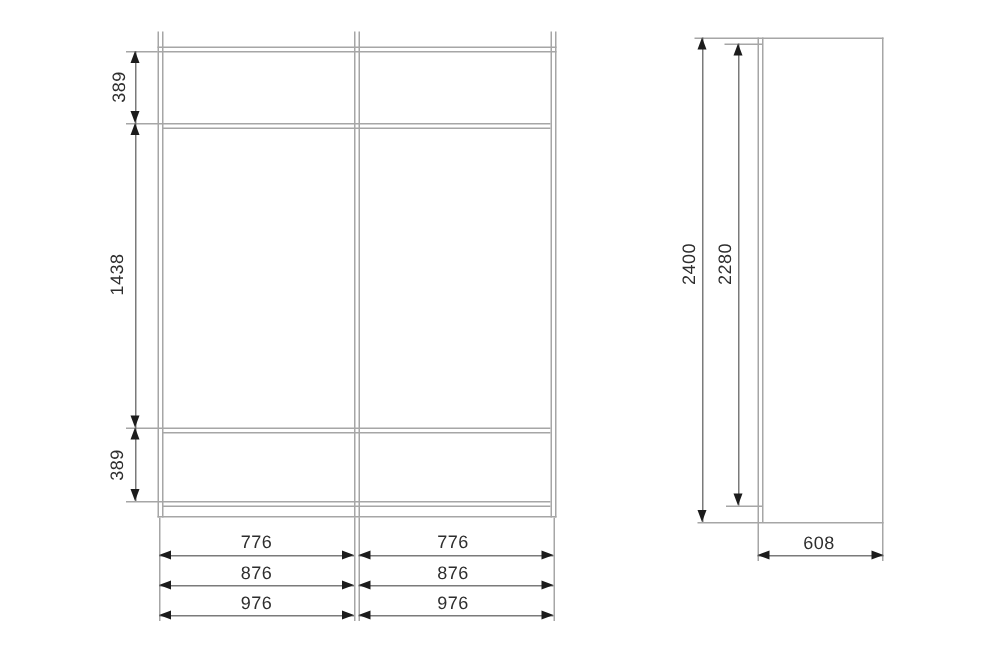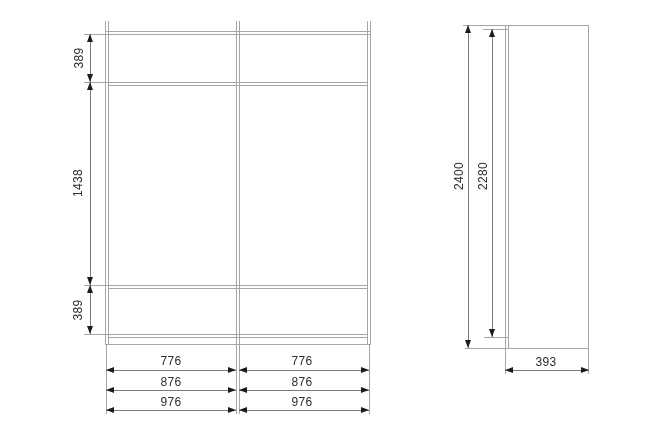--- a/index.html
+++ b/index.html
@@ -142,16 +142,16 @@
     <div class="ar ar-down" style="left:489px; top:329px;"></div>
     <div class="lbl rot" style="left:483px; top:176px;">2280</div>
   </div>
 
   <div>
     <div class="v" style="left:505px; top:348px; height:26px;"></div>
     <div class="v" style="left:588px; top:348px; height:26px;"></div>
     <div class="h dimline" style="left:505px; top:370px; width:84px;"></div>
     <div class="ar ar-left" style="left:505px; top:367px;"></div>
     <div class="ar ar-right" style="left:581px; top:367px;"></div>
-    <div class="lbl" style="left:546px; top:362px;">393</div>
+    <div class="lbl" style="left:546px; top:362px;">608</div>
   </div>
 
 </div>
 
 </body></html>

